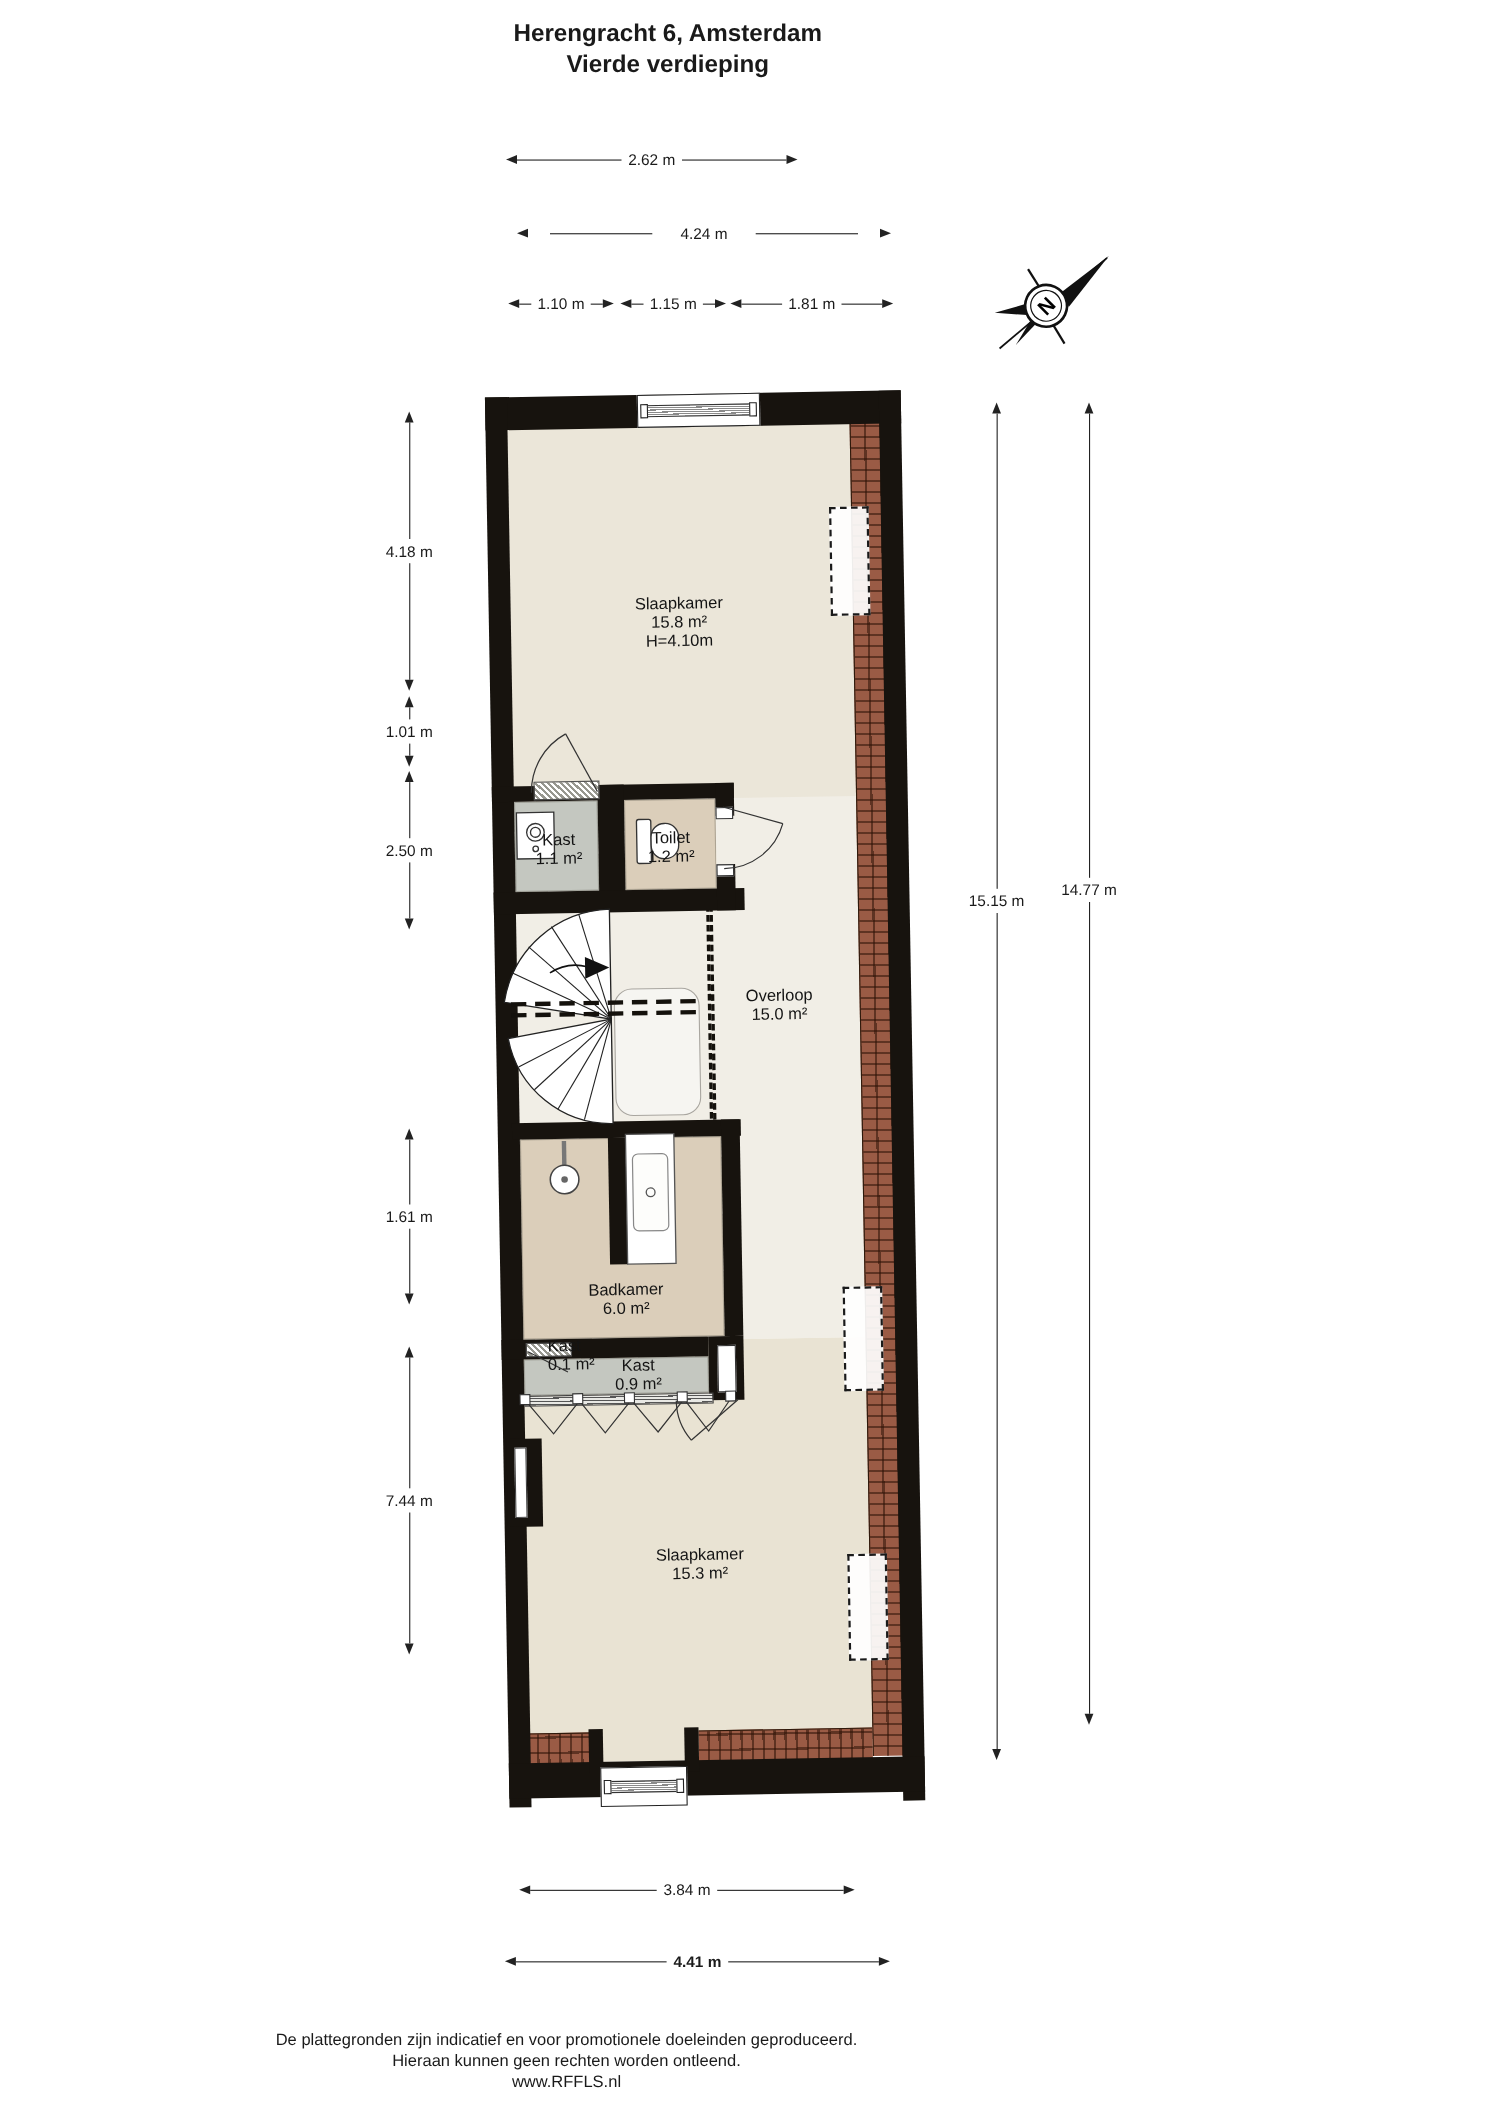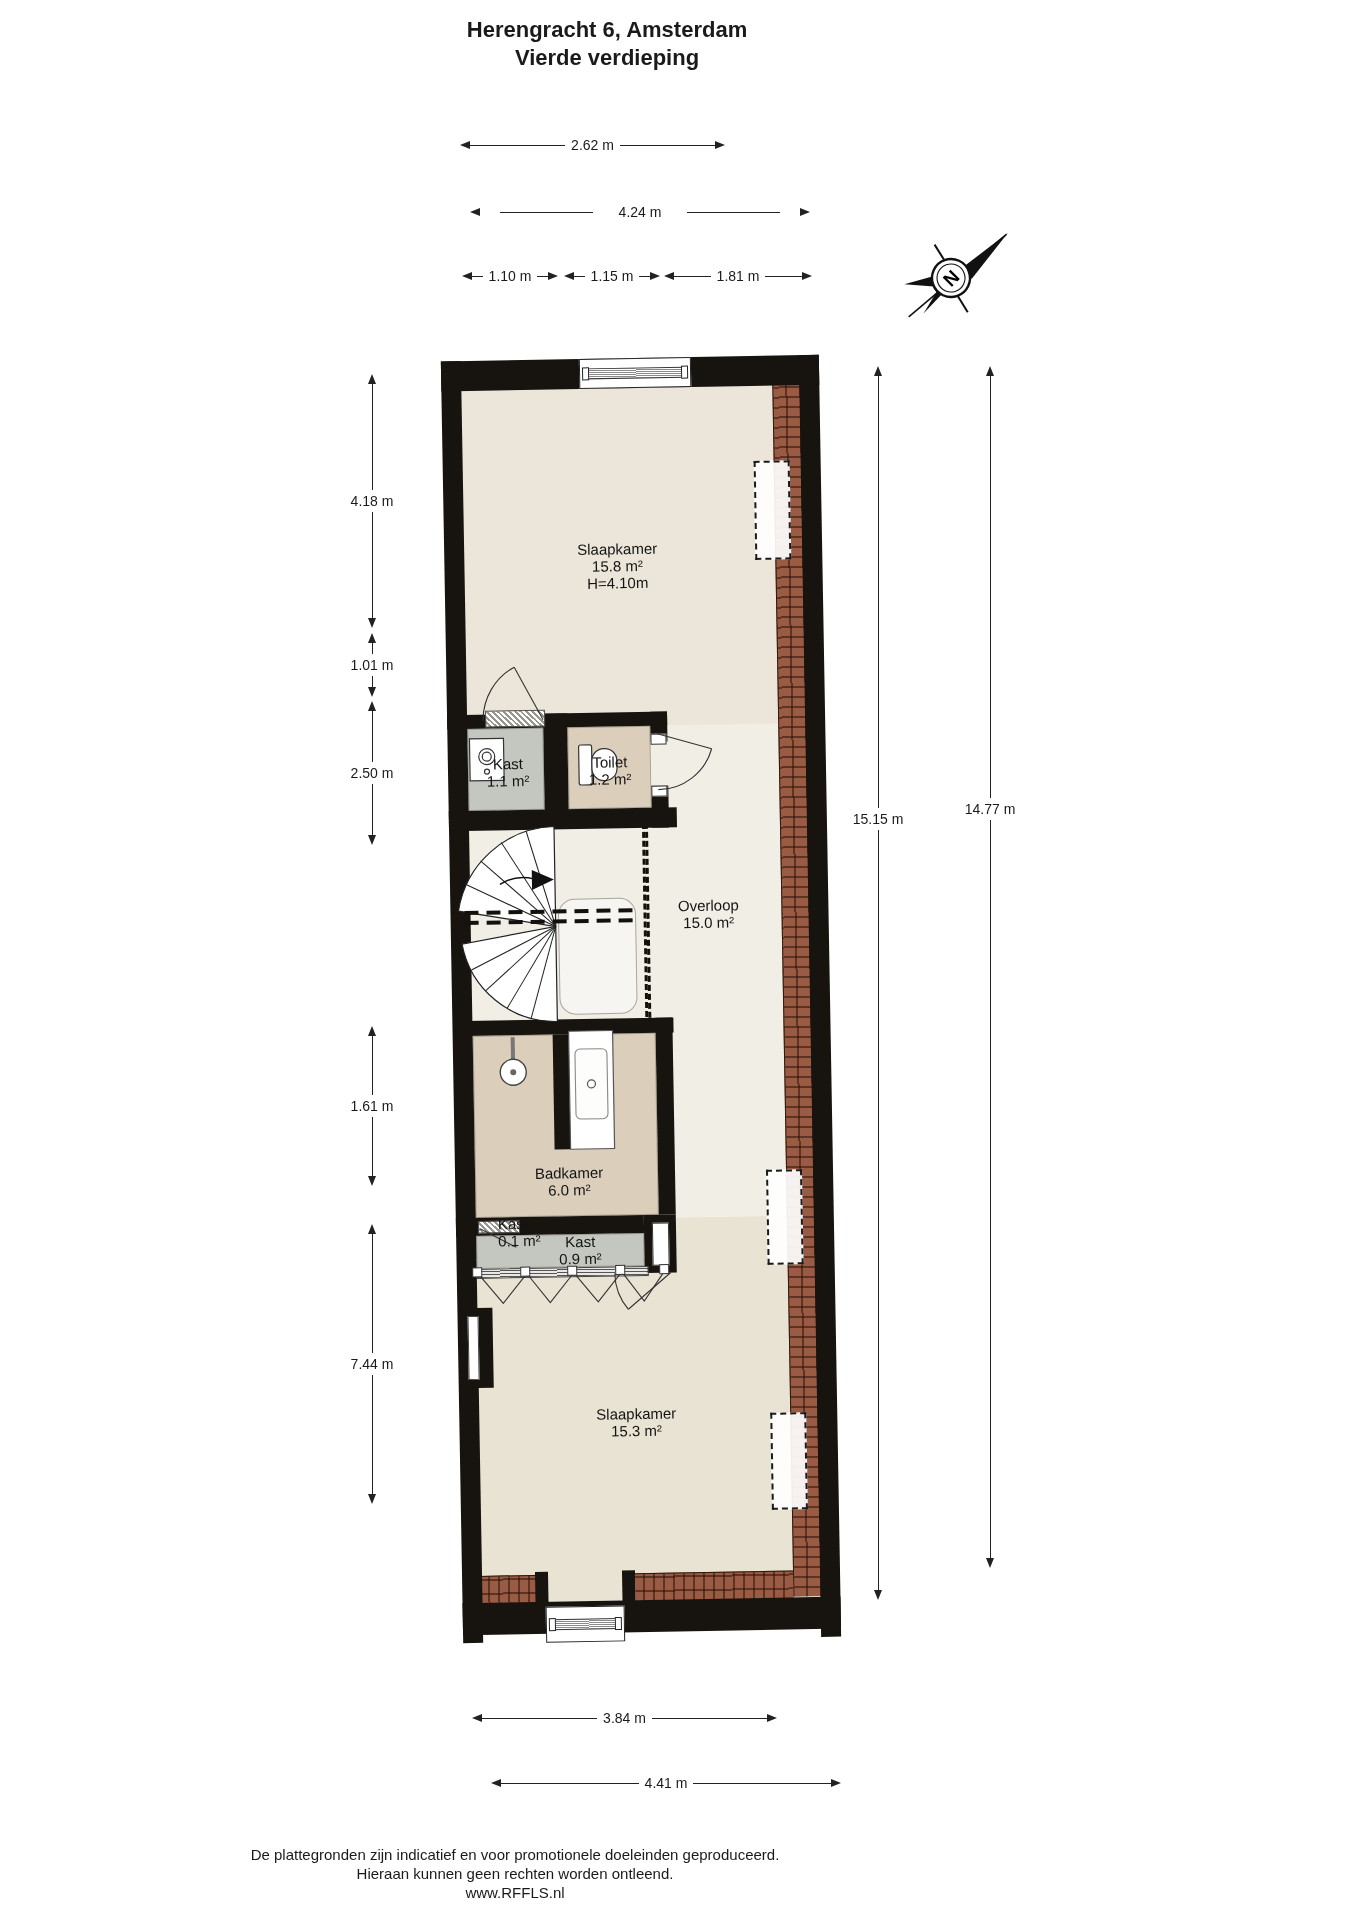--- a/index.html
+++ b/index.html
@@ -149,21 +149,21 @@
       <span class="ah d"></span>
   </div>
   <div class="vdim" style="left:337px;top:1224px;width:70px;height:280px;">
     <span class="ah u"></span>
       <span class="ln" style="flex:1"></span>
     <span class="lbl">7.44 m</span>
     <span class="ln" style="flex:1"></span>
       <span class="ah d"></span>
   </div>
 
-  <div class="vdim" style="left:842px;top:366px;width:72px;height:1234px;">
+  <div class="vdim" style="left:870px;top:366px;width:72px;height:1234px;">
     <span class="ah u"></span>
       <span class="ln" style="flex:447"></span>
     <span class="lbl">15.15 m</span>
     <span class="ln" style="flex:785"></span>
       <span class="ah d"></span>
   </div>
   <div class="vdim" style="left:954px;top:366px;width:72px;height:1202px;">
     <span class="ah u"></span>
       <span class="ln" style="flex:437"></span>
     <span class="lbl">14.77 m</span>
@@ -171,21 +171,21 @@
       <span class="ah d"></span>
   </div>
 
   <div class="hdim" style="left:472px;top:1710px;width:305px;">
     <span class="ah l"></span>
       <span class="ln"></span>
     <span class="lbl">3.84 m</span>
     <span class="ln"></span>
       <span class="ah r"></span>
   </div>
-  <div class="hdim" style="left:491px;top:1775px;width:350px;">
+  <div class="hdim" style="left:459px;top:1775px;width:350px;font-weight:bold;">
     <span class="ah l"></span>
       <span class="ln"></span>
     <span class="lbl">4.41 m</span>
     <span class="ln"></span>
       <span class="ah r"></span>
   </div>
 
   <div class="plan">
 
     <div class="floor" style="left:18px;top:28px;width:313px;height:342px;background:var(--c-floor_cream,#ebe6d9);"></div>

